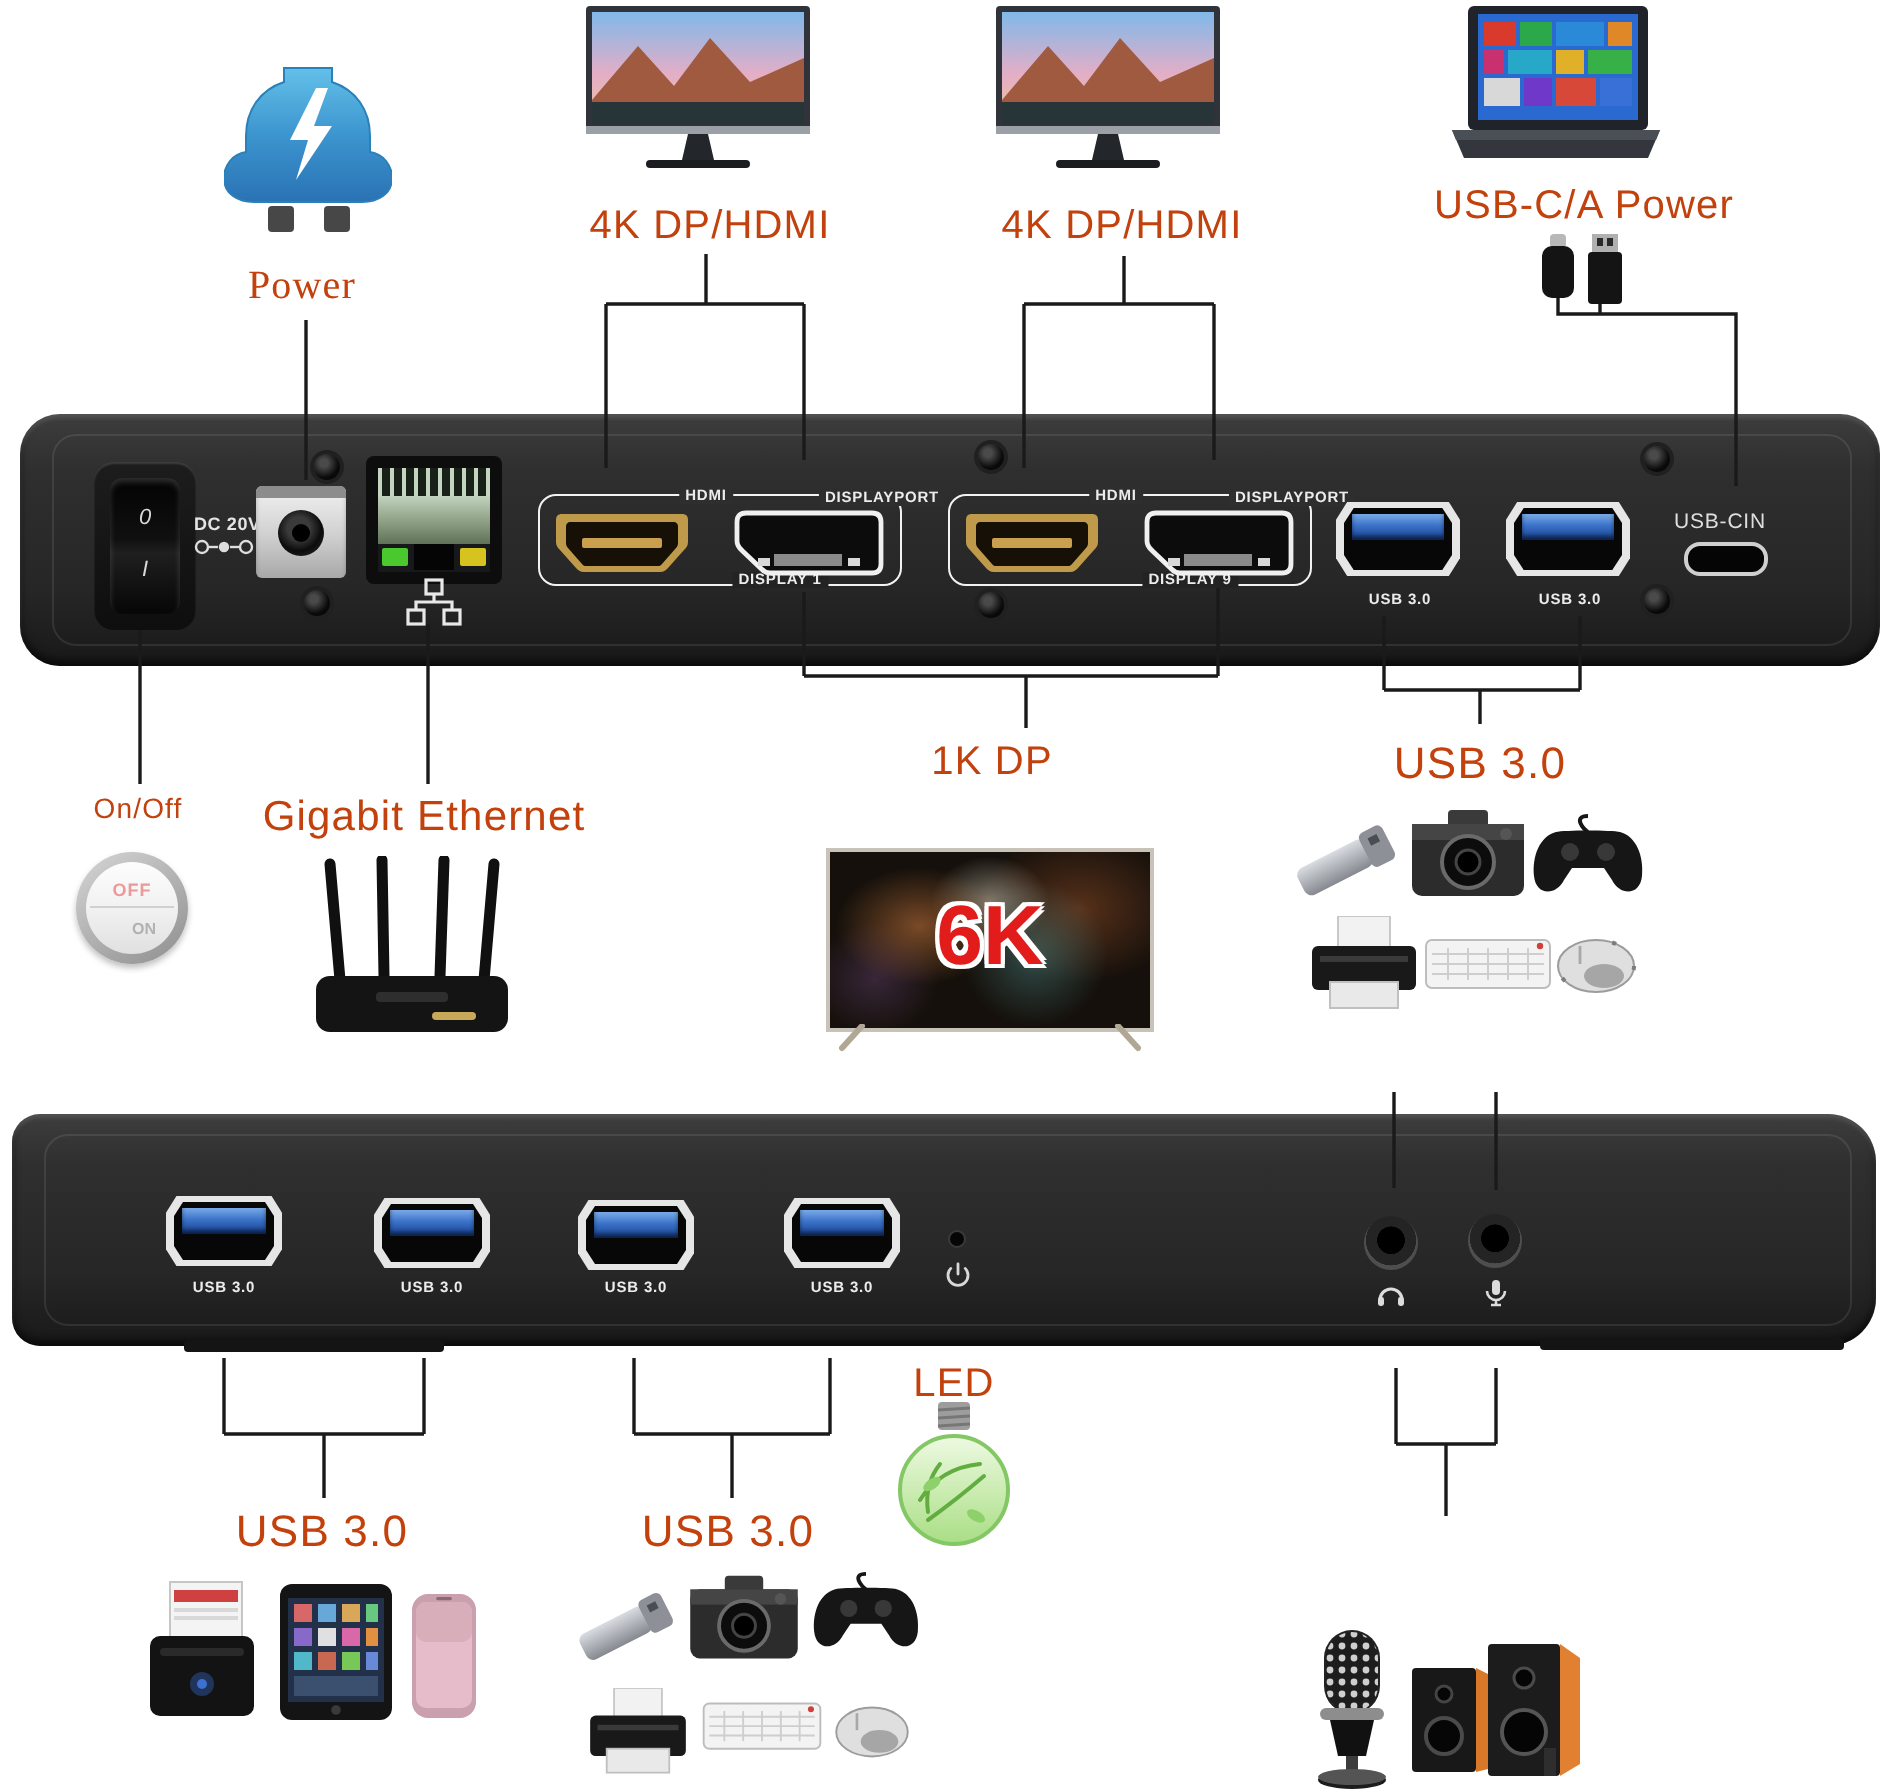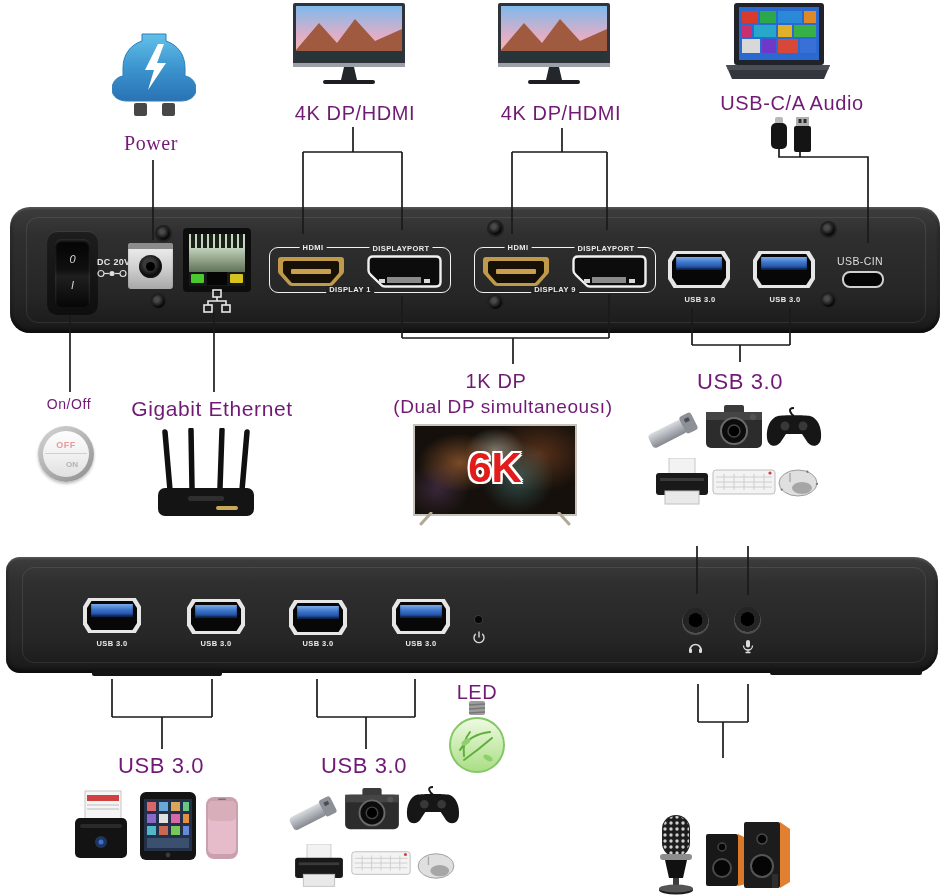--- a/index.html
+++ b/index.html
@@ -1,23 +1,23 @@
 <!DOCTYPE html>
 <html><head>
 <meta charset="utf-8">
 <style>
   html,body{margin:0;padding:0;background:#fff;}
   #canvas{position:relative;width:951px;height:896px;background:#fff;overflow:hidden;
           font-family:"Liberation Sans",sans-serif;}
   .abs{position:absolute;}
-  .lbl{position:absolute;font-size:20px;color:#701a75;letter-spacing:.6px;white-space:nowrap;
+  .lbl{position:absolute;font-size:20px;color:#c2410c;letter-spacing:.6px;white-space:nowrap;
        transform:translateX(-50%);text-align:center;}
   .plbl{position:absolute;color:#ececec;font-size:7.5px;font-weight:bold;letter-spacing:.4px;
         transform:translateX(-50%);white-space:nowrap;line-height:1;}
-  .border-lbl{background:#2e2e2e;padding:0 3px;}
+  .border-lbl{background:#2e2e2e;padding:0 3px;margin-left:40px;}
   .dock{position:absolute;background:linear-gradient(180deg,#3d3d3d 0%,#2f2f2f 22%,#262626 70%,#191919 100%);
         box-shadow:inset 0 2px 2px rgba(255,255,255,.12), inset 0 -3px 4px rgba(0,0,0,.6);}
   .seam{position:absolute;border:1px solid rgba(255,255,255,.09);border-radius:12px;}
   .screw{position:absolute;width:13px;height:13px;border-radius:50%;
          background:radial-gradient(circle at 38% 35%, #4a4a4a 0 2px, #0b0b0b 62%, #000 100%);
          box-shadow:0 0 0 2px #202020;}
   .usbport{position:absolute;background:#e6e6e6;
            clip-path:polygon(9% 0,91% 0,100% 24%,100% 76%,91% 100%,9% 100%,0 76%,0 24%);}
   .usbport .hole{position:absolute;left:4px;right:4px;top:3px;bottom:3px;background:#070707;
            clip-path:polygon(9% 0,91% 0,100% 24%,100% 76%,91% 100%,9% 100%,0 76%,0 24%);}
@@ -130,21 +130,21 @@
       <rect x="56" y="22" width="14" height="12" fill="#e0b028"></rect>
       <rect x="72" y="22" width="22" height="12" fill="#38b048"></rect>
       <rect x="20" y="36" width="18" height="14" fill="#d8d8d8"></rect>
       <rect x="40" y="36" width="14" height="14" fill="#7038c8"></rect>
       <rect x="56" y="36" width="20" height="14" fill="#d84838"></rect>
       <rect x="78" y="36" width="16" height="14" fill="#3870d8"></rect>
     </g>
     <path d="M4,62 h104 l-6,14 h-92 z" fill="#33373d"></path>
     <path d="M4,62 h104 l-2,5 h-100 z" fill="#4a4e55"></path>
   </svg>
-  <div class="lbl" style="left:792px;top:92px;">USB-C/A Audio</div>
+  <div class="lbl" style="left:792px;top:92px;">USB-C/A Power</div>
 
   <svg class="abs" style="left:766px;top:114px;" width="50" height="44" viewBox="0 0 50 44">
     <rect x="9" y="3" width="8" height="7" rx="2" fill="#b8b8b8"></rect>
     <rect x="5" y="9" width="16" height="26" rx="5" fill="#141414"></rect>
     <rect x="30" y="3" width="13" height="10" fill="#b0b0b0"></rect>
     <rect x="32.5" y="5" width="3" height="4" fill="#2a2a2a"></rect>
     <rect x="37.5" y="5" width="3" height="4" fill="#2a2a2a"></rect>
     <rect x="28" y="12" width="17" height="26" rx="2" fill="#141414"></rect>
   </svg>
 
@@ -267,21 +267,20 @@
       <line x1="34" y1="60" x2="33" y2="2"></line>
       <line x1="62" y1="60" x2="64" y2="2"></line>
       <line x1="84" y1="62" x2="89" y2="4"></line>
     </g>
     <rect x="0" y="60" width="96" height="28" rx="7" fill="#141414"></rect>
     <rect x="30" y="68" width="36" height="5" rx="2" fill="#2e2e2e"></rect>
     <rect x="58" y="78" width="22" height="4" rx="2" fill="#caa85a"></rect>
   </svg>
 
   <div class="lbl" style="left:496px;top:370px;">1K DP</div>
-  <div class="lbl" style="left:503px;top:396px;font-size:19px;">(Dual DP simultaneousı)</div>
   <div class="abs" style="left:413px;top:424px;width:160px;height:88px;border:2px solid #c8c2b8;background:#15100b;">
     <div class="abs" style="left:0;top:0;right:0;bottom:0;
          background:
           radial-gradient(60px 42px at 28% 42%, rgba(205,122,62,.55), transparent 70%),
           radial-gradient(52px 52px at 64% 58%, rgba(92,168,168,.4), transparent 70%),
           radial-gradient(42px 32px at 50% 28%, rgba(245,240,220,.45), transparent 70%),
           radial-gradient(72px 52px at 78% 32%, rgba(168,88,44,.45), transparent 72%),
           radial-gradient(46px 40px at 14% 72%, rgba(120,80,140,.35), transparent 70%);"></div>
     <div class="abs" style="left:0;right:0;top:18px;text-align:center;font-size:42px;font-weight:bold;color:#e21b1b;
                 text-shadow:-2px 0 0 #fff,2px 0 0 #fff,0 -2px 0 #fff,0 2px 0 #fff,-2px -2px 0 #fff,2px 2px 0 #fff,-2px 2px 0 #fff,2px -2px 0 #fff;">6K</div>

